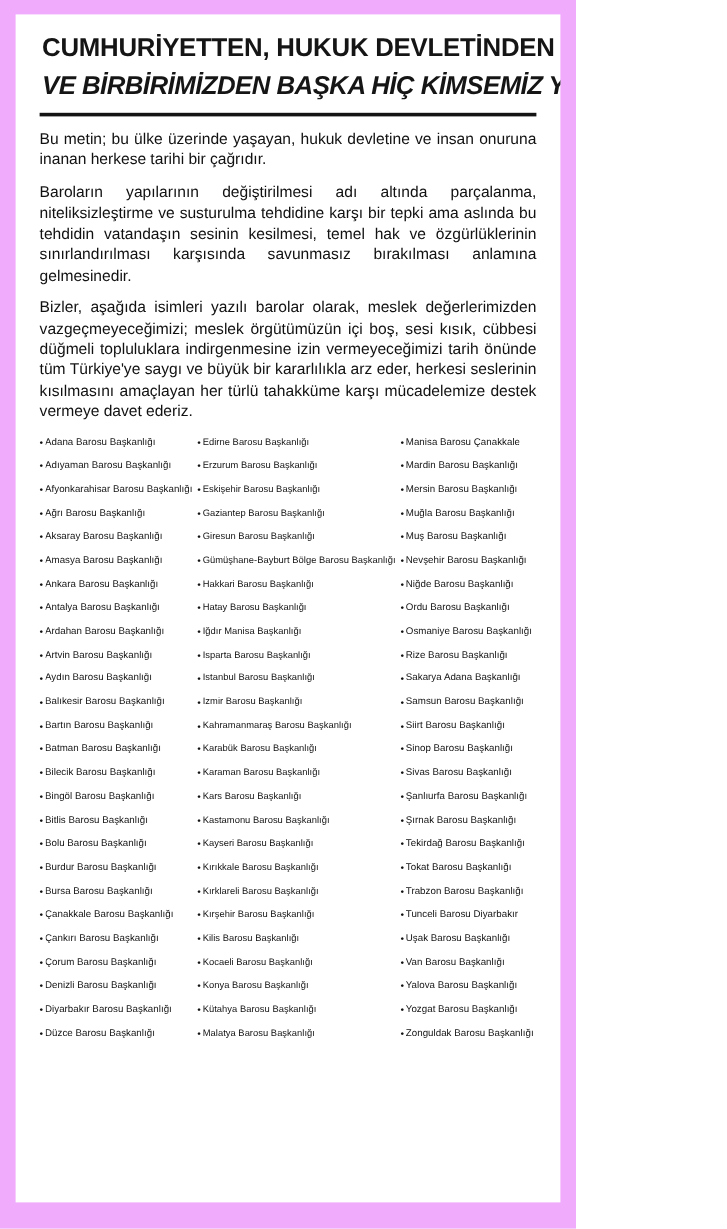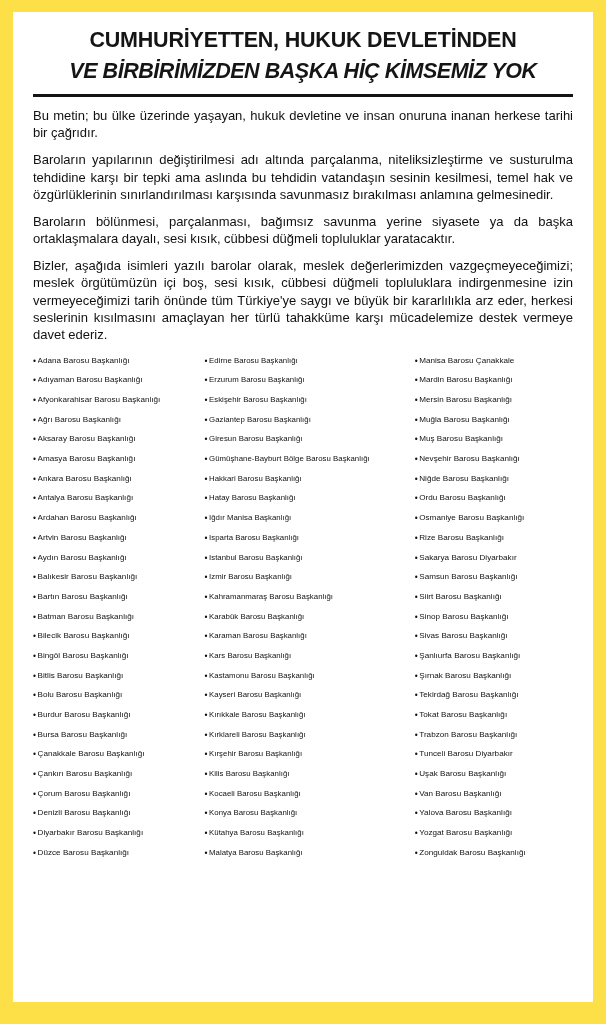--- a/index.html
+++ b/index.html
@@ -8,24 +8,24 @@
     padding: 0;
     background: #ffffff;
   }
   body {
     font-family: "Liberation Sans", sans-serif;
     -webkit-font-smoothing: antialiased;
   }
 
   .poster {
     position: relative;
-    width: 606px;
+    width: 480px;
     height: 1024px;
     box-sizing: border-box;
-    background: #fde047;
+    background: #f0abfc;
     padding: 12px 13px 22px 13px;
     overflow: hidden;
   }
 
   .sheet {
     position: relative;
     width: 100%;
     height: 100%;
     box-sizing: border-box;
     background: #ffffff;
@@ -121,21 +121,20 @@
     <h1 class="headline">
       <span class="hl-line l1">CUMHURİYETTEN, HUKUK DEVLETİNDEN</span>
       <span class="hl-line l2">VE BİRBİRİMİZDEN BAŞKA HİÇ KİMSEMİZ YOK</span>
     </h1>
 
     <div class="rule"></div>
 
     <div class="body-copy">
       <p class="para">Bu metin; bu ülke üzerinde yaşayan, hukuk devletine ve insan onuruna inanan herkese tarihi bir çağrıdır.</p>
       <p class="para">Baroların yapılarının değiştirilmesi adı altında parçalanma, niteliksizleştirme ve susturulma tehdidine karşı bir tepki ama aslında bu tehdidin vatandaşın sesinin kesilmesi, temel hak ve özgürlüklerinin sınırlandırılması karşısında savunmasız bırakılması anlamına gelmesinedir.</p>
-      <p class="para">Baroların bölünmesi, parçalanması, bağımsız savunma yerine siyasete ya da başka ortaklaşmalara dayalı, sesi kısık, cübbesi düğmeli topluluklar yaratacaktır.</p>
       <p class="para">Bizler, aşağıda isimleri yazılı barolar olarak, meslek değerlerimizden vazgeçmeyeceğimizi; meslek örgütümüzün içi boş, sesi kısık, cübbesi düğmeli topluluklara indirgenmesine izin vermeyeceğimizi tarih önünde tüm Türkiye'ye saygı ve büyük bir kararlılıkla arz eder, herkesi seslerinin kısılmasını amaçlayan her türlü tahakküme karşı mücadelemize destek vermeye davet ederiz.</p>
     </div>
 
     <div class="bars">
 
       <div class="bar-col c1">
         <div class="bar-item">
             <span class="bar-bullet">•</span>
             <span class="bar-label">Adana Barosu Başkanlığı</span>
           </div>
@@ -384,21 +383,21 @@
         <div class="bar-item">
             <span class="bar-bullet">•</span>
             <span class="bar-label">Osmaniye Barosu Başkanlığı</span>
           </div>
         <div class="bar-item">
             <span class="bar-bullet">•</span>
             <span class="bar-label">Rize Barosu Başkanlığı</span>
           </div>
         <div class="bar-item">
             <span class="bar-bullet">•</span>
-            <span class="bar-label">Sakarya Barosu Diyarbakır</span>
+            <span class="bar-label">Sakarya Adana Başkanlığı</span>
           </div>
         <div class="bar-item">
             <span class="bar-bullet">•</span>
             <span class="bar-label">Samsun Barosu Başkanlığı</span>
           </div>
         <div class="bar-item">
             <span class="bar-bullet">•</span>
             <span class="bar-label">Siirt Barosu Başkanlığı</span>
           </div>
         <div class="bar-item">

